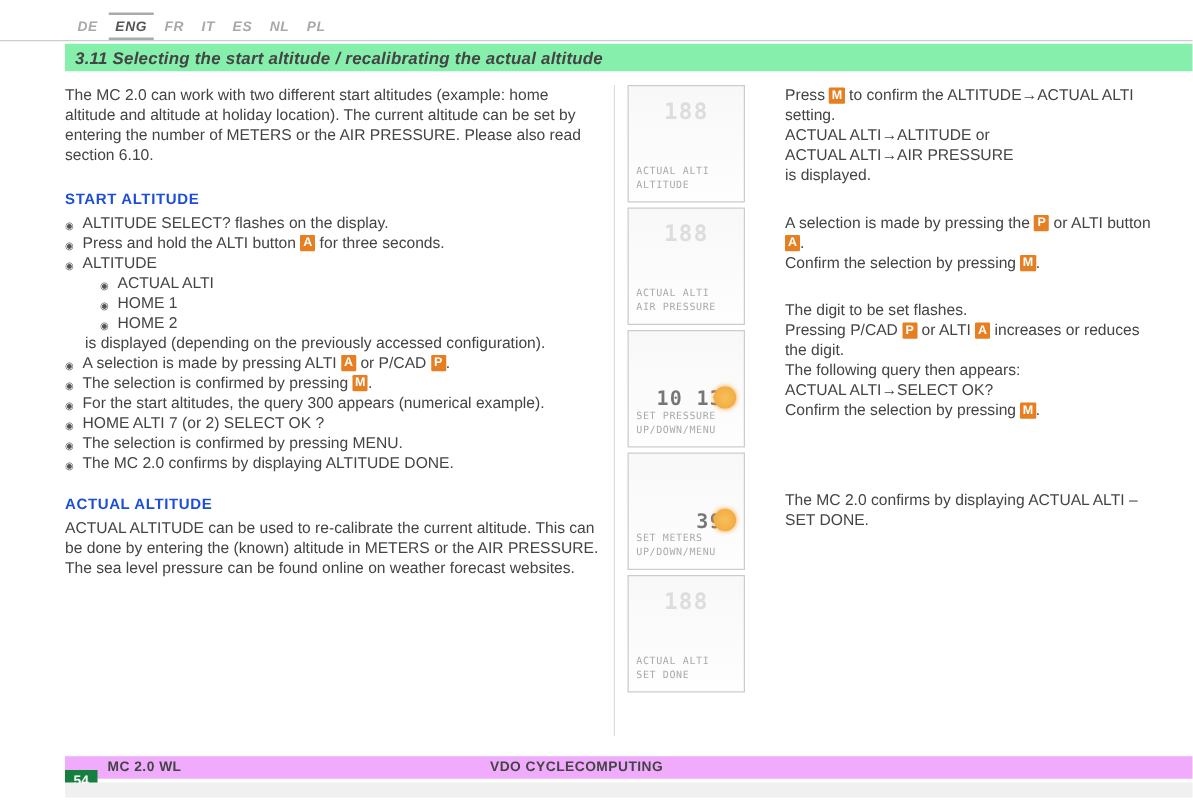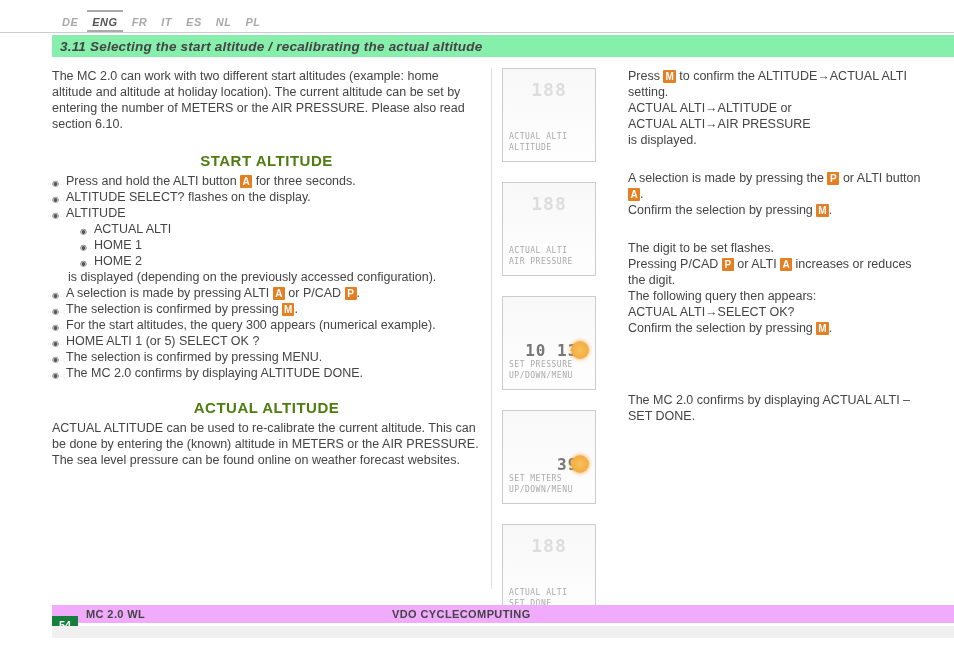--- a/index.html
+++ b/index.html
@@ -12,31 +12,31 @@
   .lang.active::before { content:""; position:absolute; top:-6px; left:-5px; right:-5px; bottom:-4px; border-top:2px solid #aaa; border-bottom:2px solid #aaa; }
   .section-bar { position: absolute; top: 35px; left: 52px; right: 0; height: 22px; background: #86efac; display: flex; align-items: center; padding-left: 8px; }
   .section-title { font-size: 13.5px; font-weight: bold; font-style: italic; color: #444; letter-spacing: .2px; }
   .content { position: absolute; top: 68px; left: 52px; right: 24px; bottom: 56px; display: flex; }
   .col { position: relative; }
   .col-left { width: 440px; padding-right: 10px; border-right: 1px solid #ddd; }
   .col-mid { width: 120px; padding: 0 10px; }
   .col-right { flex: 1; padding-left: 16px; }
   .para { font-size: 12.5px; line-height: 16px; color: #444; }
   .intro { margin-bottom: 20px; }
-  .subhead { font-size: 15px; font-weight: 800; color: #4d7c0f; letter-spacing: .5px; margin-bottom: 4px; text-transform: uppercase; text-align: center; }
+  .subhead { font-size: 12px; font-weight: 800; color: #1d4ed8; letter-spacing: .5px; margin-bottom: 4px; text-transform: uppercase; }
   ul.bullets { list-style: none; }
   ul.bullets > li { font-size: 12.5px; line-height: 16px; color: #444; padding-left: 14px; position: relative; }
   ul.bullets > li::before { content: "◉"; font-size: 8px; position: absolute; left: 0; top: 3px; color: #555; }
   ul.sub { list-style: none; margin-left: 14px; }
   ul.sub > li { font-size: 12.5px; line-height: 16px; color: #444; padding-left: 14px; position: relative; }
   ul.sub > li::before { content: "◉"; font-size: 8px; position: absolute; left: 0; top: 3px; color: #555; }
   .trail { font-size: 12.5px; line-height: 16px; color: #444; padding-left: 14px; }
   .chip { display: inline-block; min-width: 12px; height: 13px; line-height: 13px; text-align: center; font-size: 10px; font-weight: bold; color: #fff; background: #e67e22; border-radius: 1px; padding: 0 2px; vertical-align: middle; }
   .actual-block { margin-top: 18px; }
-  .device-stack { display: flex; flex-direction: column; gap: 20px; }
+  .device-stack { display: flex; flex-direction: column; gap: 4px; }
   .device { width: 94px; height: 94px; border: 1px solid #ccc; background: linear-gradient(#f8f8f8,#fefefe); position: relative; font-family: monospace; }
   .device .seg { position:absolute; top:10px; left:8px; right:8px; text-align:center; font-size: 18px; color:#ddd; letter-spacing:1px; font-weight:bold; }
   .device .val { position:absolute; top:44px; left:6px; right:6px; text-align:right; font-size:16px; color:#777; font-weight:bold; letter-spacing:1px; }
   .device .lbl1 { position:absolute; bottom:20px; left:6px; font-size:8px; color:#aaa; letter-spacing:.5px; }
   .device .lbl2 { position:absolute; bottom:9px; left:6px; font-size:8px; color:#aaa; letter-spacing:.5px; }
   .device .sun { position:absolute; top:44px; right:6px; width:18px; height:18px; border-radius:50%; background: radial-gradient(#f6c15a,#f2a33a); box-shadow:0 0 4px #f2a33a; }
   .rblock { font-size: 12.5px; line-height: 16px; color: #444; margin-bottom: 22px; }
   .footer { position: absolute; left: 0; right: 0; bottom: 14px; height: 26px; }
   .foot-bar { position: absolute; left: 52px; right: 0; top: 0; height: 18px; background: #f0abfc; display: flex; align-items: center; }
   .foot-page { position: absolute; left: 52px; top: 0; width: 26px; height: 18px; background: #15803d; color: #fff; font-size: 11px; font-weight: bold; display:flex; align-items:center; justify-content:center;margin-top:11px; }
@@ -63,41 +63,41 @@
   <div class="section-bar">
     <span class="section-title">3.11 Selecting the start altitude / recalibrating the actual altitude</span>
   </div>
 
   <div class="content">
     <div class="col col-left">
       <p class="para intro">The MC 2.0 can work with two different start altitudes (example: home altitude and altitude at holiday location). The current altitude can be set by entering the number of METERS or the AIR PRESSURE. Please also read section 6.10.</p>
 
       <p class="subhead">START ALTITUDE</p>
       <ul class="bullets">
+        <li>ALTITUDE SELECT? flashes on the display.</li>
         <li>
           <span>Press and hold the ALTI button </span><span class="chip">A</span><span> for three seconds.</span>
         </li>
-        <li>ALTITUDE SELECT? flashes on the display.</li>
         <li>
           <span>ALTITUDE</span>
           <ul class="sub">
             <li>ACTUAL ALTI</li>
             <li>HOME 1</li>
             <li>HOME 2</li>
           </ul>
           <div class="trail" style="padding-left:2px;">is displayed (depending on the previously accessed configuration).</div>
         </li>
         <li>
           <span>A selection is made by pressing ALTI </span><span class="chip">A</span><span> or P/CAD </span><span class="chip">P</span><span>.</span>
         </li>
         <li>
           <span>The selection is confirmed by pressing </span><span class="chip">M</span><span>.</span>
         </li>
         <li>For the start altitudes, the query 300 appears (numerical example).</li>
-        <li>HOME ALTI 1 (or 5) SELECT OK ?</li>
+        <li>HOME ALTI 7 (or 2) SELECT OK ?</li>
         <li>The selection is confirmed by pressing MENU.</li>
         <li>The MC 2.0 confirms by displaying ALTITUDE DONE.</li>
       </ul>
 
       <div class="actual-block">
         <p class="subhead">ACTUAL ALTITUDE</p>
         <p class="para">ACTUAL ALTITUDE can be used to re-calibrate the current altitude. This can be done by entering the (known) altitude in METERS or the AIR PRESSURE. The sea level pressure can be found online on weather forecast websites.</p>
       </div>
     </div>
 

